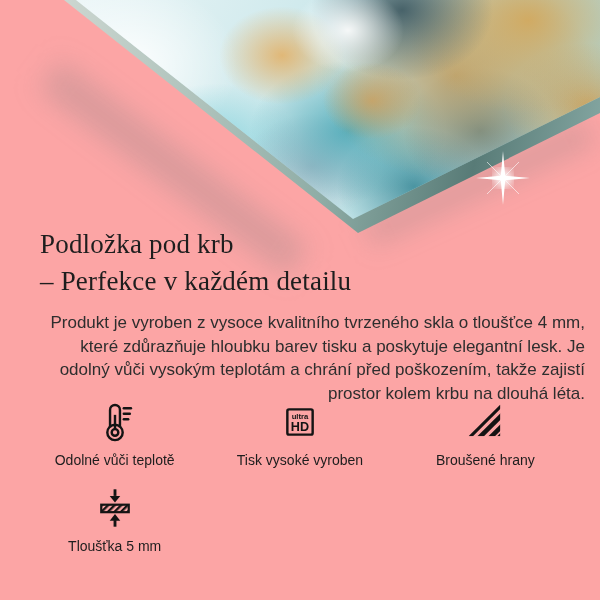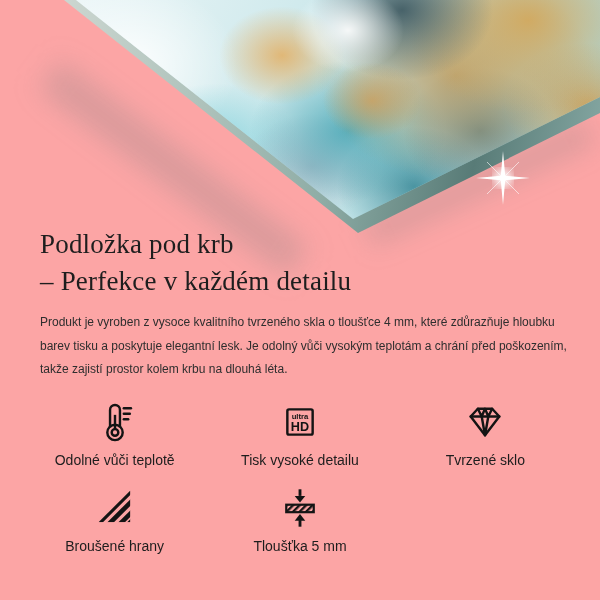--- a/index.html
+++ b/index.html
@@ -39,22 +39,22 @@
       radial-gradient(130px 95px at 30% 82%, rgba(178,226,231,.9), transparent 70%),
       linear-gradient(115deg, #f4fafb 0%, #dcefF1 28%, #c3e4e8 58%, #a2d4da 100%);
   }
 
   .sparkle { position:absolute; left:473px; top:148px; width:60px; height:60px; }
 
   
   .title { position:absolute; left:40px; top:226px;
            font-family:"Liberation Serif", serif; font-size:27px; line-height:37px;
            color:#1e1e1e; font-weight:400; letter-spacing:.2px; }
-  .desc  { position:absolute; left:40px; top:311px; width:536px;
-           font-size:12px; line-height:23.5px; color:#2e2e2e; }
+  .desc  { position:absolute; left:49px; top:311px; width:536px;
+           font-size:17px; line-height:23.5px; color:#2e2e2e;text-align:right; }
 
   
   .features { position:absolute; left:22px; top:399px; width:556px;
               display:grid; grid-template-columns:repeat(3,1fr); row-gap:17px; }
   .feature  { display:flex; flex-direction:column; align-items:center;justify-content:space-between; }
   .icon-box { width:46px; height:46px; display:flex; align-items:center; justify-content:center; }
   .flabel   { margin-top:7px; font-size:14px; color:#1d1d1d; }
 
   svg .st { stroke:#141414; stroke-width:2.2; fill:none; }
   svg .rd { stroke-linejoin:round; stroke-linecap:round; }
@@ -106,35 +106,24 @@
     </div>
 
     <div class="feature">
       <div class="icon-box">
         <svg viewBox="0 0 40 40" width="44" height="44">
           <rect class="st" x="8.5" y="8.5" width="23" height="23" rx="1.5" stroke-width="2.4"></rect>
           <text x="20" y="17.5" text-anchor="middle" font-family="Liberation Sans, sans-serif" font-size="7" font-weight="bold" fill="#141414">ultra</text>
           <text x="20" y="28.5" text-anchor="middle" font-family="Liberation Sans, sans-serif" font-size="11.5" font-weight="bold" fill="#141414">HD</text>
         </svg>
       </div>
-      <div class="flabel">Tisk vysoké detailu</div>
+      <div class="flabel">Tisk vysoké vyroben</div>
     </div>
 
 
-    <div class="feature">
-      <div class="icon-box">
-        <svg viewBox="0 0 40 40" width="44" height="44">
-          <path class="st rd" stroke-width="2" d="M7,15 L13.5,8 H26.5 L33,15 L20,32 Z"></path>
-          <path class="st rd" stroke-width="1.8" d="M7,15 H33"></path>
-          <path class="st rd" stroke-width="1.8" d="M13.5,8 L17,15 L20,8 L23,15 L26.5,8"></path>
-          <path class="st rd" stroke-width="1.8" d="M17,15 L20,32 L23,15"></path>
-        </svg>
-      </div>
-      <div class="flabel">Tvrzené sklo</div>
-    </div>
 
     <div class="feature">
       <div class="icon-box">
         <svg viewBox="0 0 40 40" width="44" height="44">
           <defs>
               <clipPath id="triclip">
                 <path d="M5,33 L34,4 L34,33 Z"></path>
               </clipPath>
             </defs>
           <g clip-path="url(#triclip)" stroke="#141414" stroke-width="4.2">

